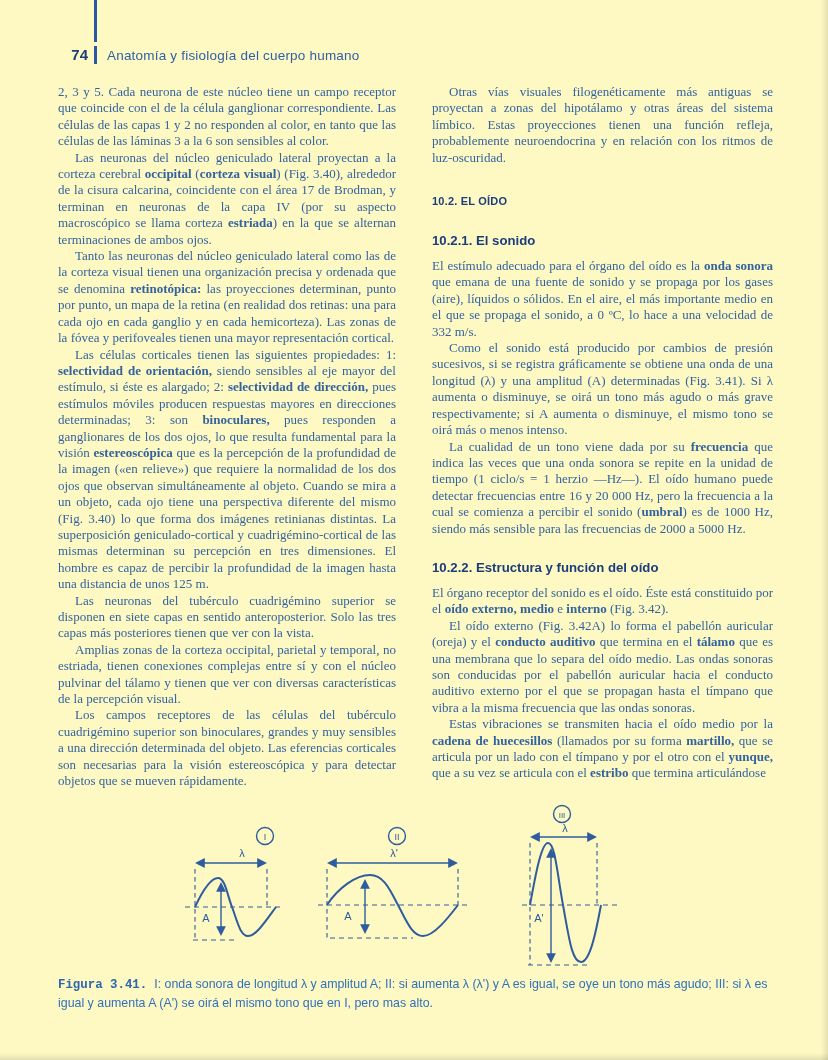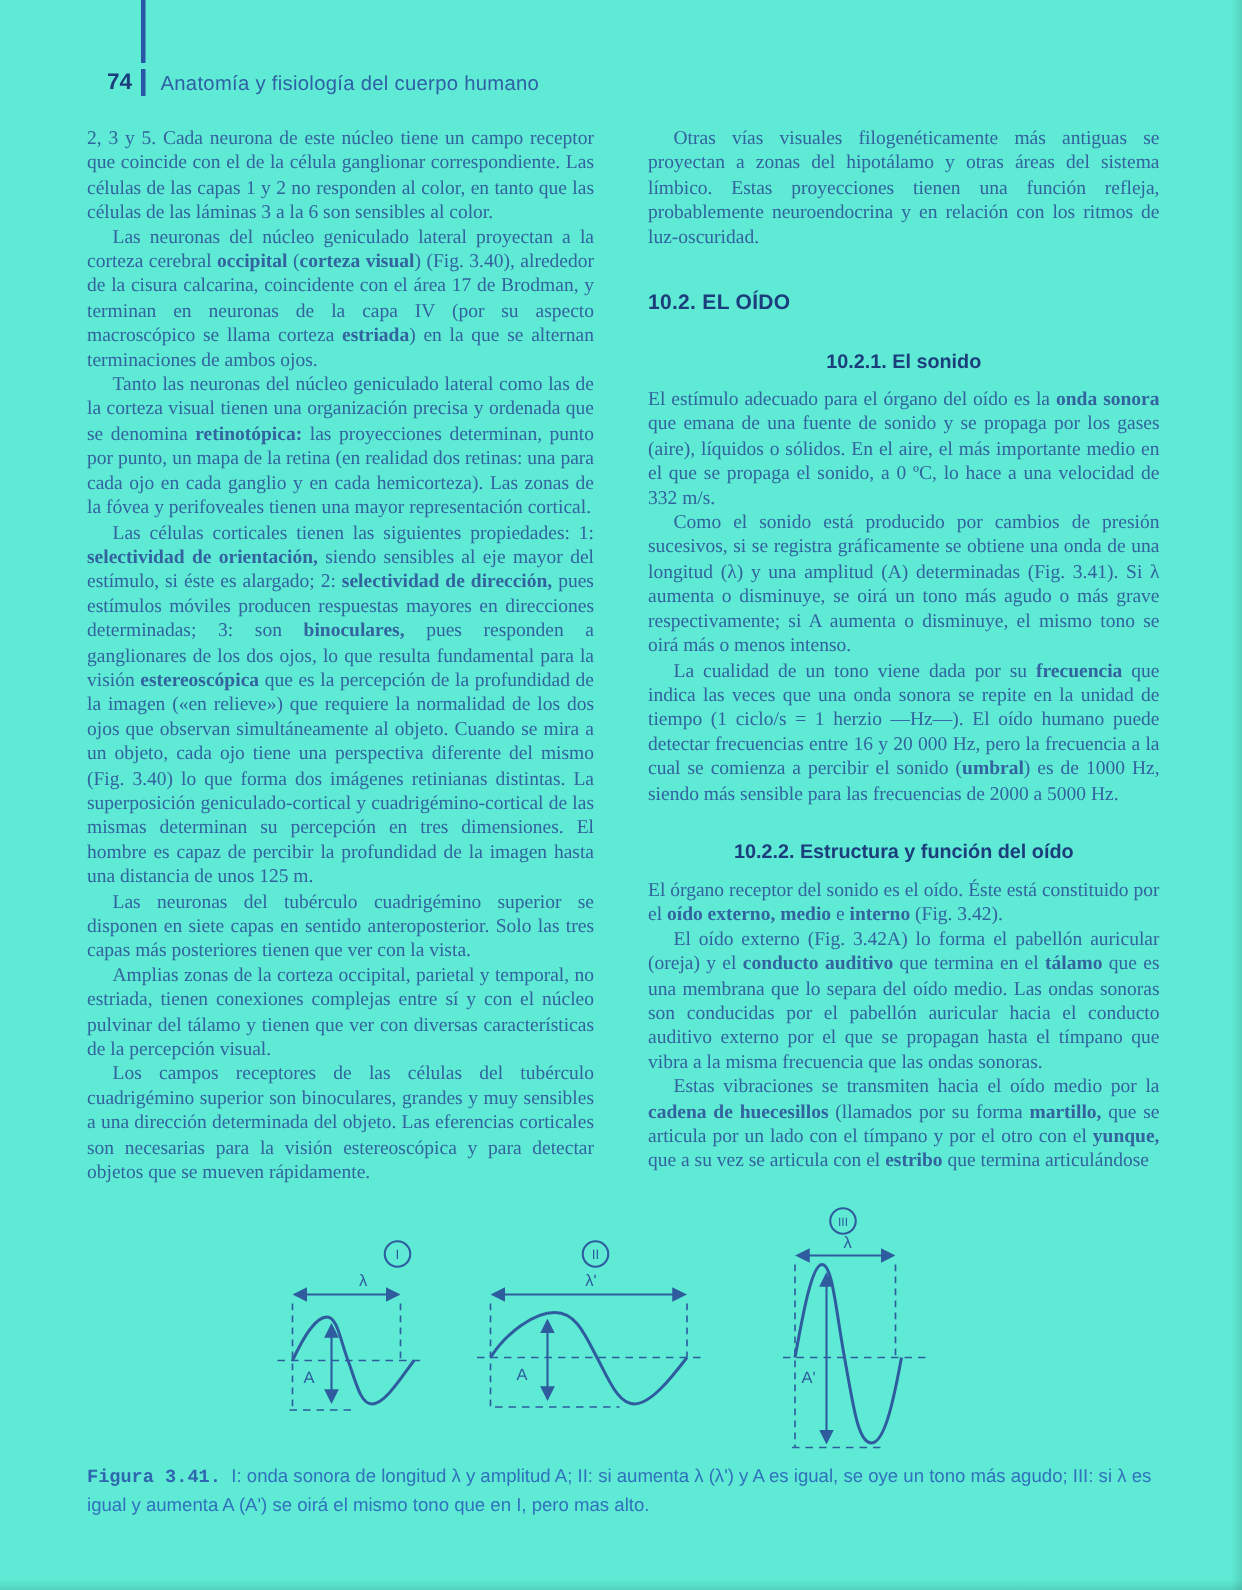--- a/index.html
+++ b/index.html
@@ -1,17 +1,17 @@
 <!DOCTYPE html>
 <html lang="es"><head>
 <meta charset="utf-8">
 <style>
   html,body { margin:0; padding:0; background:#ffffff; }
   .page {
-    position:relative; width:828px; height:1060px; background:#5eead4;
+    position:relative; width:828px; height:1060px; background:#fef9c3;
     overflow:hidden; font-family:"Liberation Serif","DejaVu Serif",serif;
   }
   
   .edge-right  { position:absolute; right:0; top:0; width:7px; height:100%;
                  background:linear-gradient(to right, rgba(0,0,0,0), rgba(0,0,0,0.10)); }
   .edge-bottom { position:absolute; left:0; bottom:0; width:100%; height:7px;
                  background:linear-gradient(to bottom, rgba(0,0,0,0), rgba(0,0,0,0.10)); }
 
   
   .top-tick { position:absolute; left:94px; top:0; width:3px; height:42px; background:#2a56a8; }
@@ -22,24 +22,24 @@
               font-family:"Liberation Sans",sans-serif; font-size:13.5px; color:#2f5fa5; letter-spacing:0.2px; }
 
   
   .col { position:absolute; top:84px; height:718px; overflow:hidden;
          font-size:13px; line-height:16.4px; color:#33639f; text-align:justify; }
   .col-left  { left:58px;  width:338px; }
   .col-right { left:432px; width:341px; }
   .col p { margin:0; }
   .col p.indent { text-indent:17px; }
   .col b { font-weight:bold; }
-  .col h2 { font-family:"Liberation Sans",sans-serif; font-size:14px; color:#1c3d7c;
+  .col h2 { font-family:"Liberation Sans",sans-serif; font-size:11px; color:#1c3d7c;
             margin:26px 0 18px 0; line-height:18px; text-align:left; letter-spacing:0.2px; }
   .col h3 { font-family:"Liberation Sans",sans-serif; font-size:13.2px; color:#1c3d7c;
-            margin:22px 0 9px 0; line-height:17px; text-align:center; }
+            margin:22px 0 9px 0; line-height:17px; text-align:left; }
 
   
   .fig-wave { position:absolute; }
   svg text { font-family:"Liberation Sans",sans-serif; fill:#2e5c9e; }
   .caption { position:absolute; left:58px; top:976px; width:718px; margin:0;
              font-family:"Liberation Sans",sans-serif; font-size:12.4px; line-height:17.5px; color:#3070bc; }
   .caption b { margin-right:7px; color:#2e66b0;font-family:Liberation Mono, monospace; }
 </style>
 </head>
 <body>

